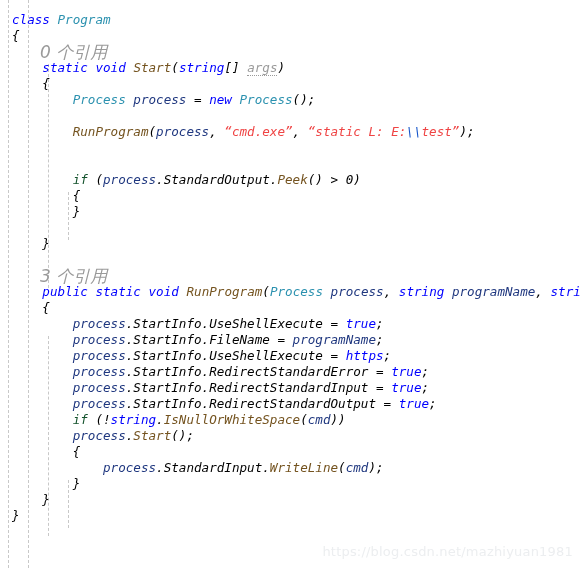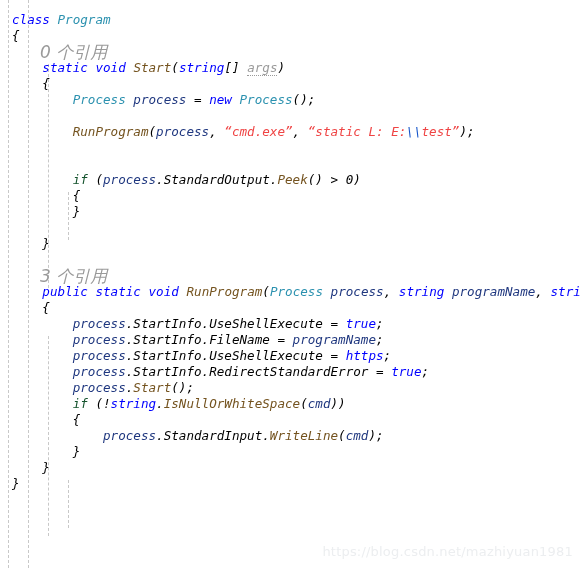--- a/index.html
+++ b/index.html
@@ -140,25 +140,27 @@
     <div class="line"><span class="plain">    </span><span class="punc">{</span></div>
 
     <div class="line"><span class="plain">        </span><span class="ident">process</span><span class="punc">.</span><span class="plain">StartInfo</span><span class="punc">.</span><span class="plain">UseShellExecute</span><span class="punc"> = </span><span class="kw">true</span><span class="punc">;</span></div>
 
     <div class="line"><span class="plain">        </span><span class="ident">process</span><span class="punc">.</span><span class="plain">StartInfo</span><span class="punc">.</span><span class="plain">FileName</span><span class="punc"> = </span><span class="ident">programName</span><span class="punc">;</span></div>
 
     <div class="line"><span class="plain">        </span><span class="ident">process</span><span class="punc">.</span><span class="plain">StartInfo</span><span class="punc">.</span><span class="plain">UseShellExecute</span><span class="punc"> = </span><span class="kw">https</span><span class="punc">;</span></div>
 
     <div class="line"><span class="plain">        </span><span class="ident">process</span><span class="punc">.</span><span class="plain">StartInfo</span><span class="punc">.</span><span class="plain">RedirectStandardError</span><span class="punc"> = </span><span class="kw">true</span><span class="punc">;</span></div>
 
+    <div class="line"><span class="plain">        </span><span class="ident">process</span><span class="punc">.</span><span class="plain">StartInfo</span><span class="punc">.</span><span class="plain">RedirectStandardInput</span><span class="punc"> = </span><span class="kw">true</span><span class="punc">;</span></div>
 
+    <div class="line"><span class="plain">        </span><span class="ident">process</span><span class="punc">.</span><span class="plain">StartInfo</span><span class="punc">.</span><span class="plain">RedirectStandardOutput</span><span class="punc"> = </span><span class="kw">true</span><span class="punc">;</span></div>
+
+    <div class="line"><span class="plain">        </span><span class="kw-ctl">if</span><span class="punc"> (!</span><span class="kw">string</span><span class="punc">.</span><span class="meth">IsNullOrWhiteSpace</span><span class="punc">(</span><span class="ident">cmd</span><span class="punc">))</span></div>
 
     <div class="line"><span class="plain">        </span><span class="ident">process</span><span class="punc">.</span><span class="meth">Start</span><span class="punc">();</span></div>
-
-    <div class="line"><span class="plain">        </span><span class="kw-ctl">if</span><span class="punc"> (!</span><span class="kw">string</span><span class="punc">.</span><span class="meth">IsNullOrWhiteSpace</span><span class="punc">(</span><span class="ident">cmd</span><span class="punc">))</span></div>
 
     <div class="line"><span class="plain">        </span><span class="punc">{</span></div>
 
     <div class="line"><span class="plain">            </span><span class="ident">process</span><span class="punc">.</span><span class="plain">StandardInput</span><span class="punc">.</span><span class="meth">WriteLine</span><span class="punc">(</span><span class="ident">cmd</span><span class="punc">);</span></div>
 
     <div class="line"><span class="plain">        </span><span class="punc">}</span></div>
 
     <div class="line"><span class="plain">    </span><span class="punc">}</span></div>
 
     <div class="line"><span class="punc">}</span></div>

